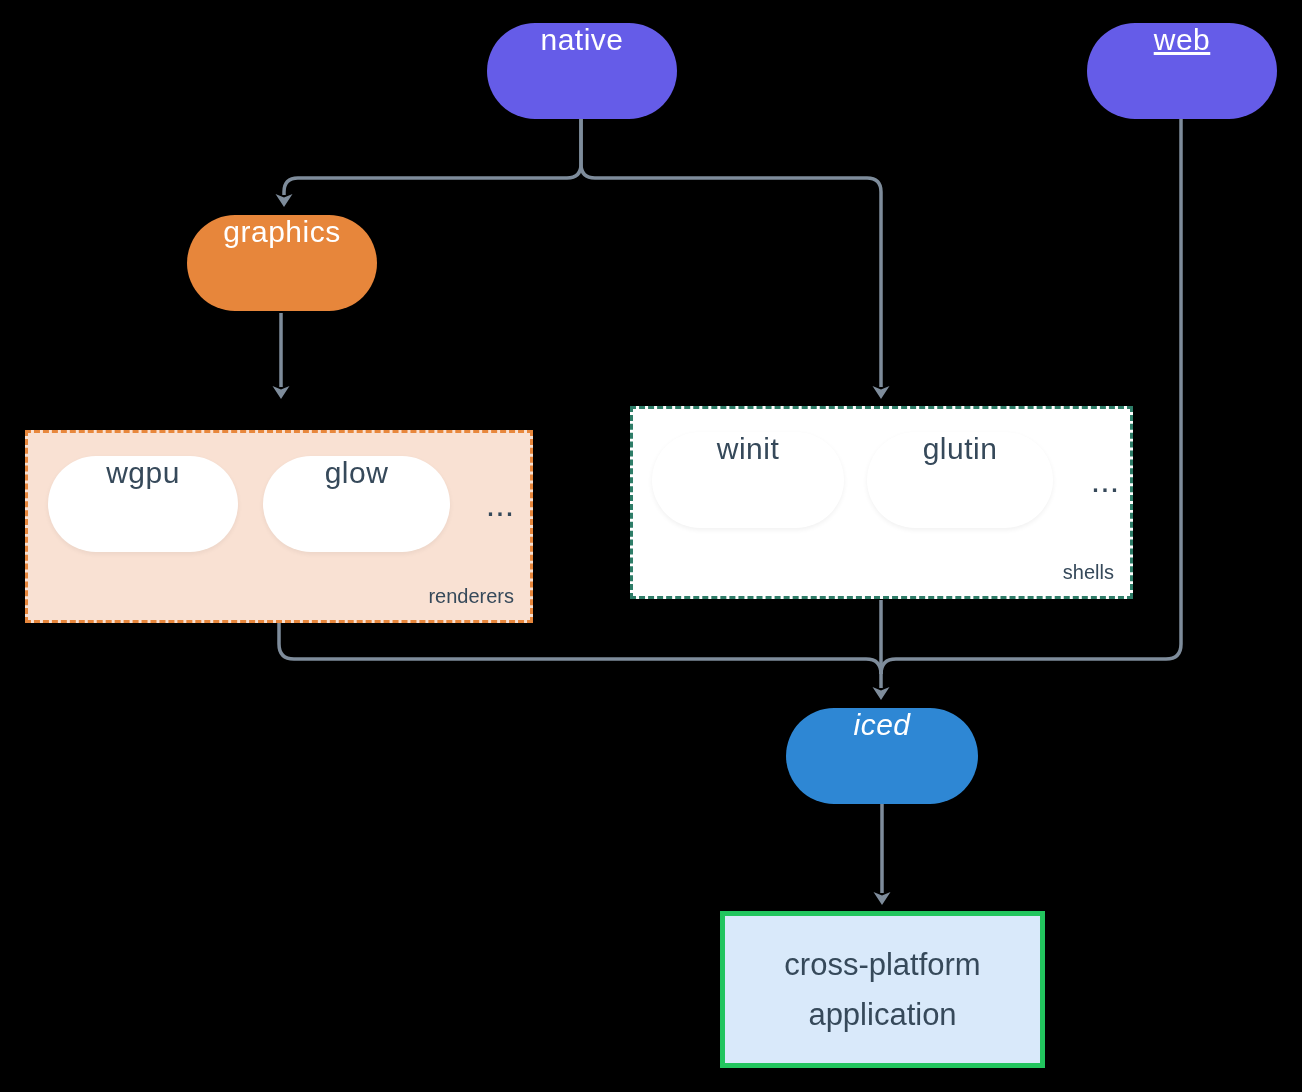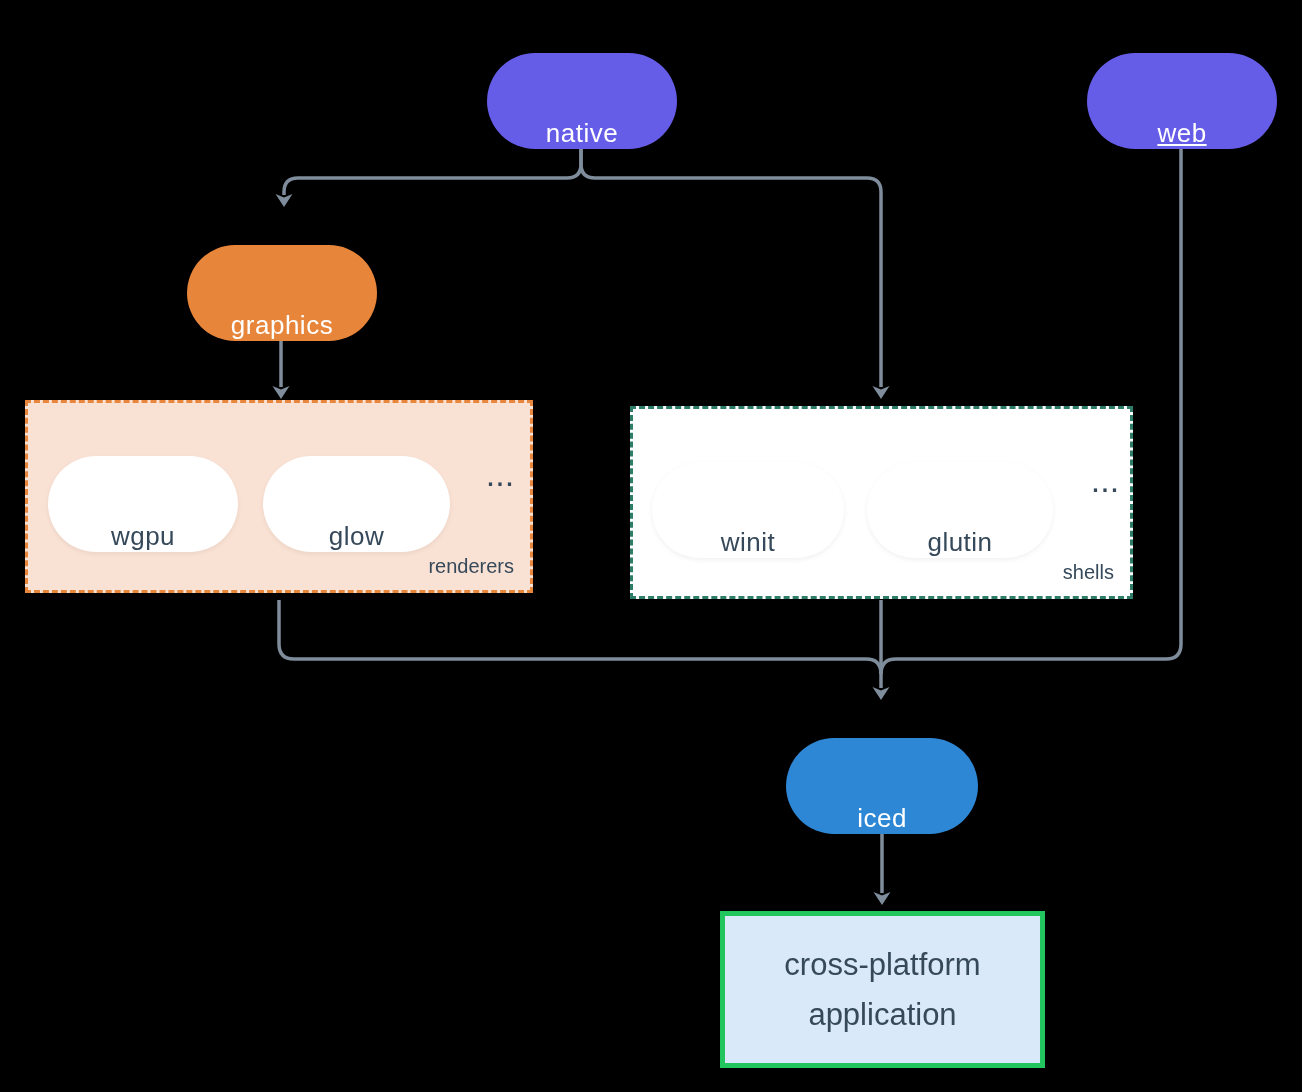--- a/index.html
+++ b/index.html
@@ -5,29 +5,29 @@
   html,body{margin:0;padding:0;background:#000;}
   #stage{
     position:relative;width:1302px;height:1092px;background:#000;overflow:hidden;
     font-family:"Liberation Sans","DejaVu Sans",sans-serif;
   }
   #edges{position:absolute;left:0;top:0;width:1302px;height:1092px;}
   .edge{fill:none;stroke:#7e8c9b;stroke-width:3.5px;}
   .arrowhead{fill:#7e8c9b;stroke:none;}
   .pill{
     position:absolute;width:190px;height:96px;border-radius:48px;
-    display:flex;align-items:flex-end;justify-content:center;
-    font-size:26px;letter-spacing:.5px;margin-top:30px;
+    display:flex;align-items:flex-start;justify-content:center;
+    font-size:30px;letter-spacing:.5px;
   }
   .pill-purple{background:#655ce8;color:#ffffff;}
   .pill-orange{background:#e7863b;color:#ffffff;}
-  .pill-blue{background:#2e87d4;color:#ffffff;}
+  .pill-blue{background:#2e87d4;color:#ffffff;font-style:italic;}
   .pill-white{background:#ffffff;color:#36495a;box-shadow:0 2px 5px rgba(0,0,0,0.06);}
   .group{position:absolute;box-sizing:border-box;border:3px dashed;}
-  .group-renderers{left:25px;top:400px;width:508px;height:193px;background:#f9e1d3;border-color:#e8873c;}
+  .group-renderers{left:25px;top:430px;width:508px;height:193px;background:#f9e1d3;border-color:#e8873c;}
   .group-shells{left:630px;top:406px;width:503px;height:193px;background:#ffffff;border-color:#2e7d68;}
   .group .pill{height:96px;}
   .ellipsis{
     position:absolute;left:446px;top:23px;width:52px;height:96px;
     display:flex;align-items:center;justify-content:center;
     font-size:34px;color:#36495a;
   }
   .group-label{
     position:absolute;right:16px;bottom:12px;
     font-size:20px;color:#36495a;

